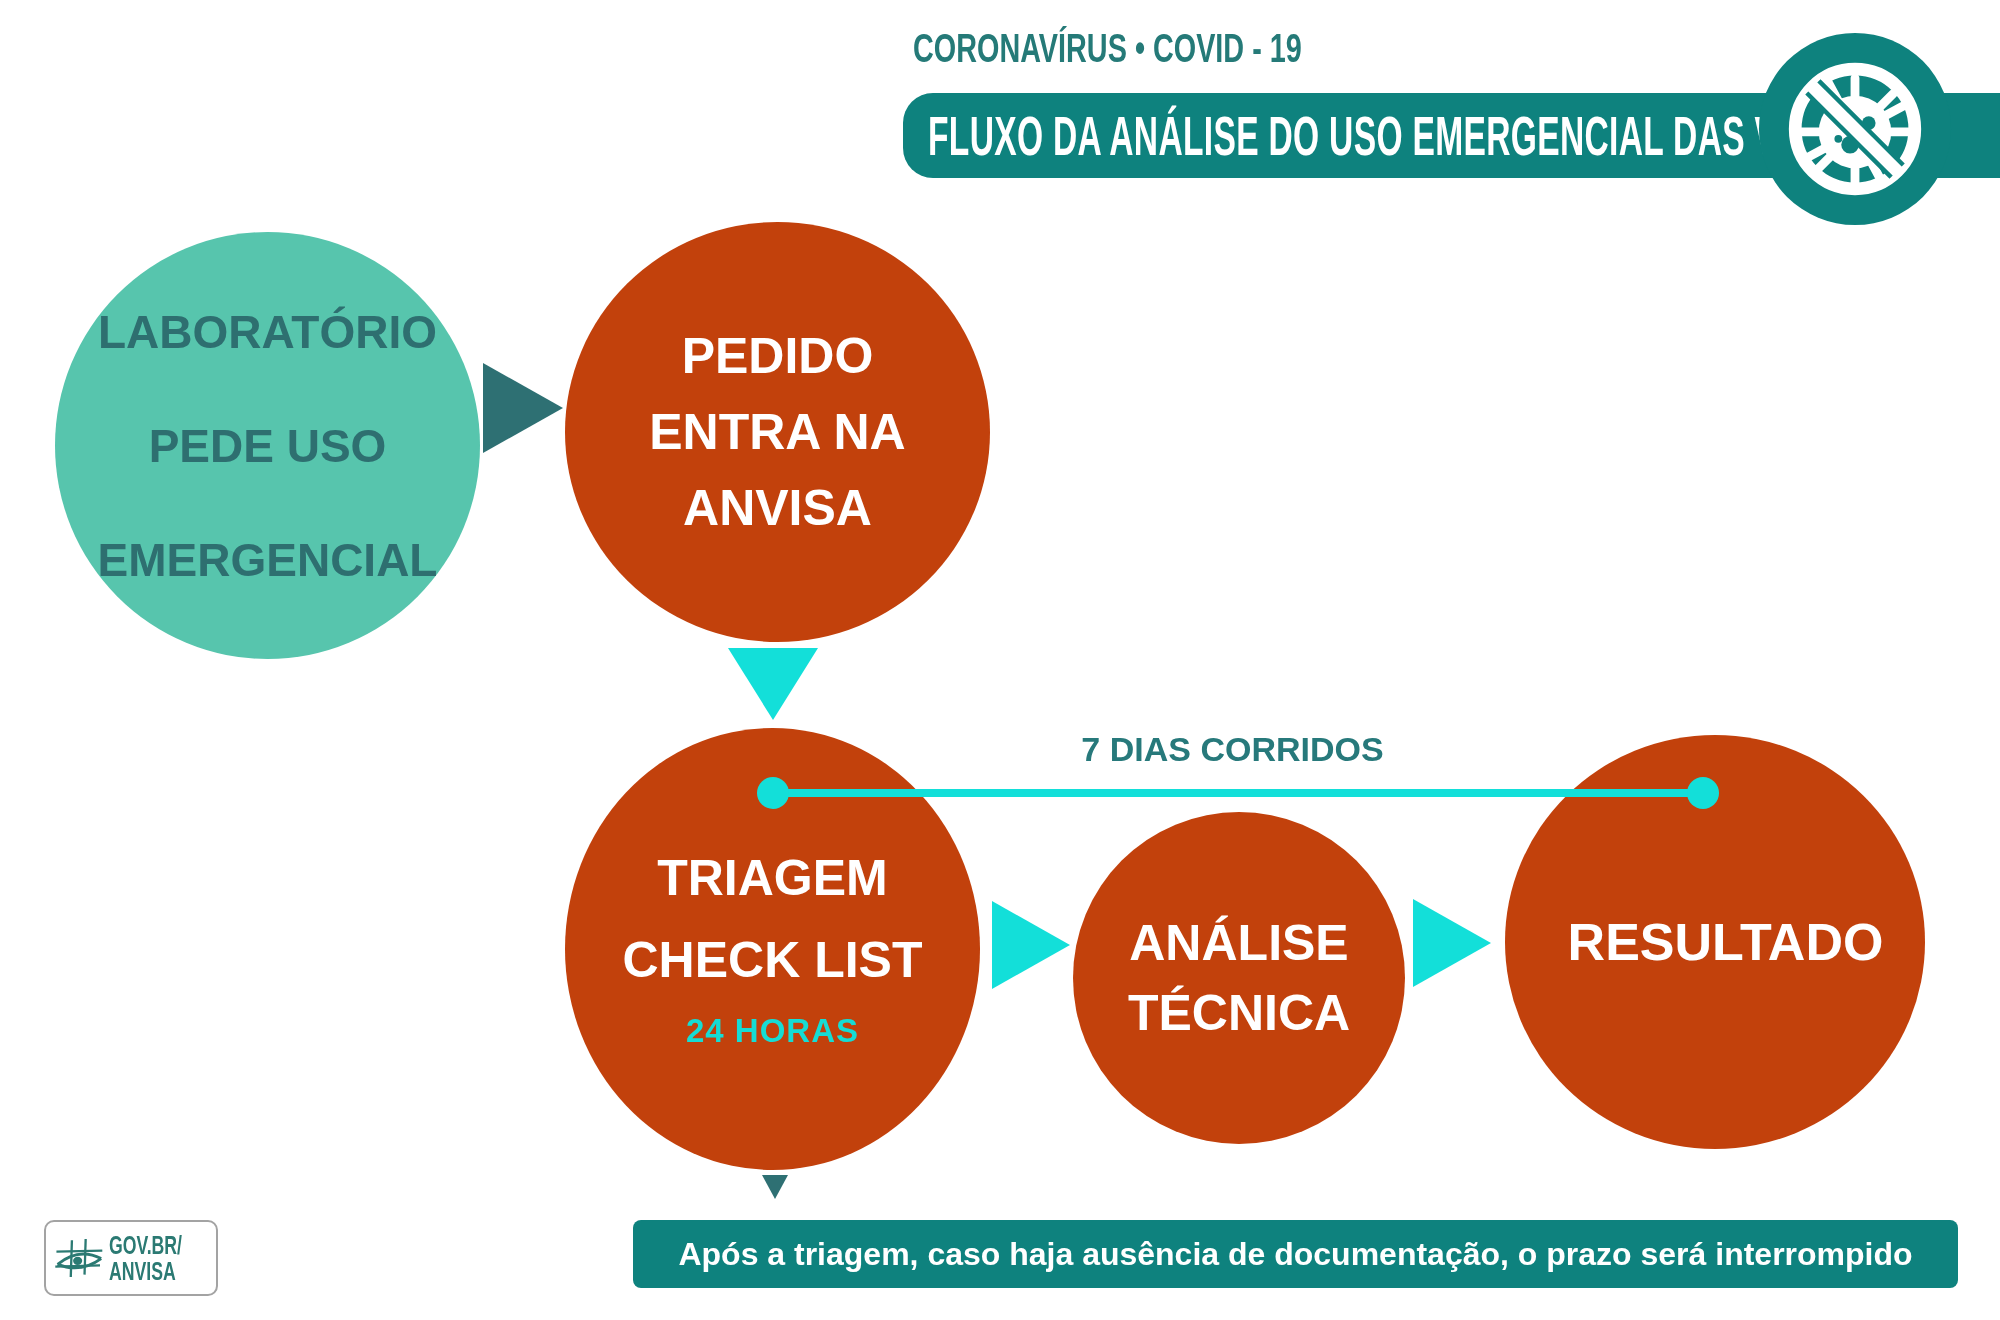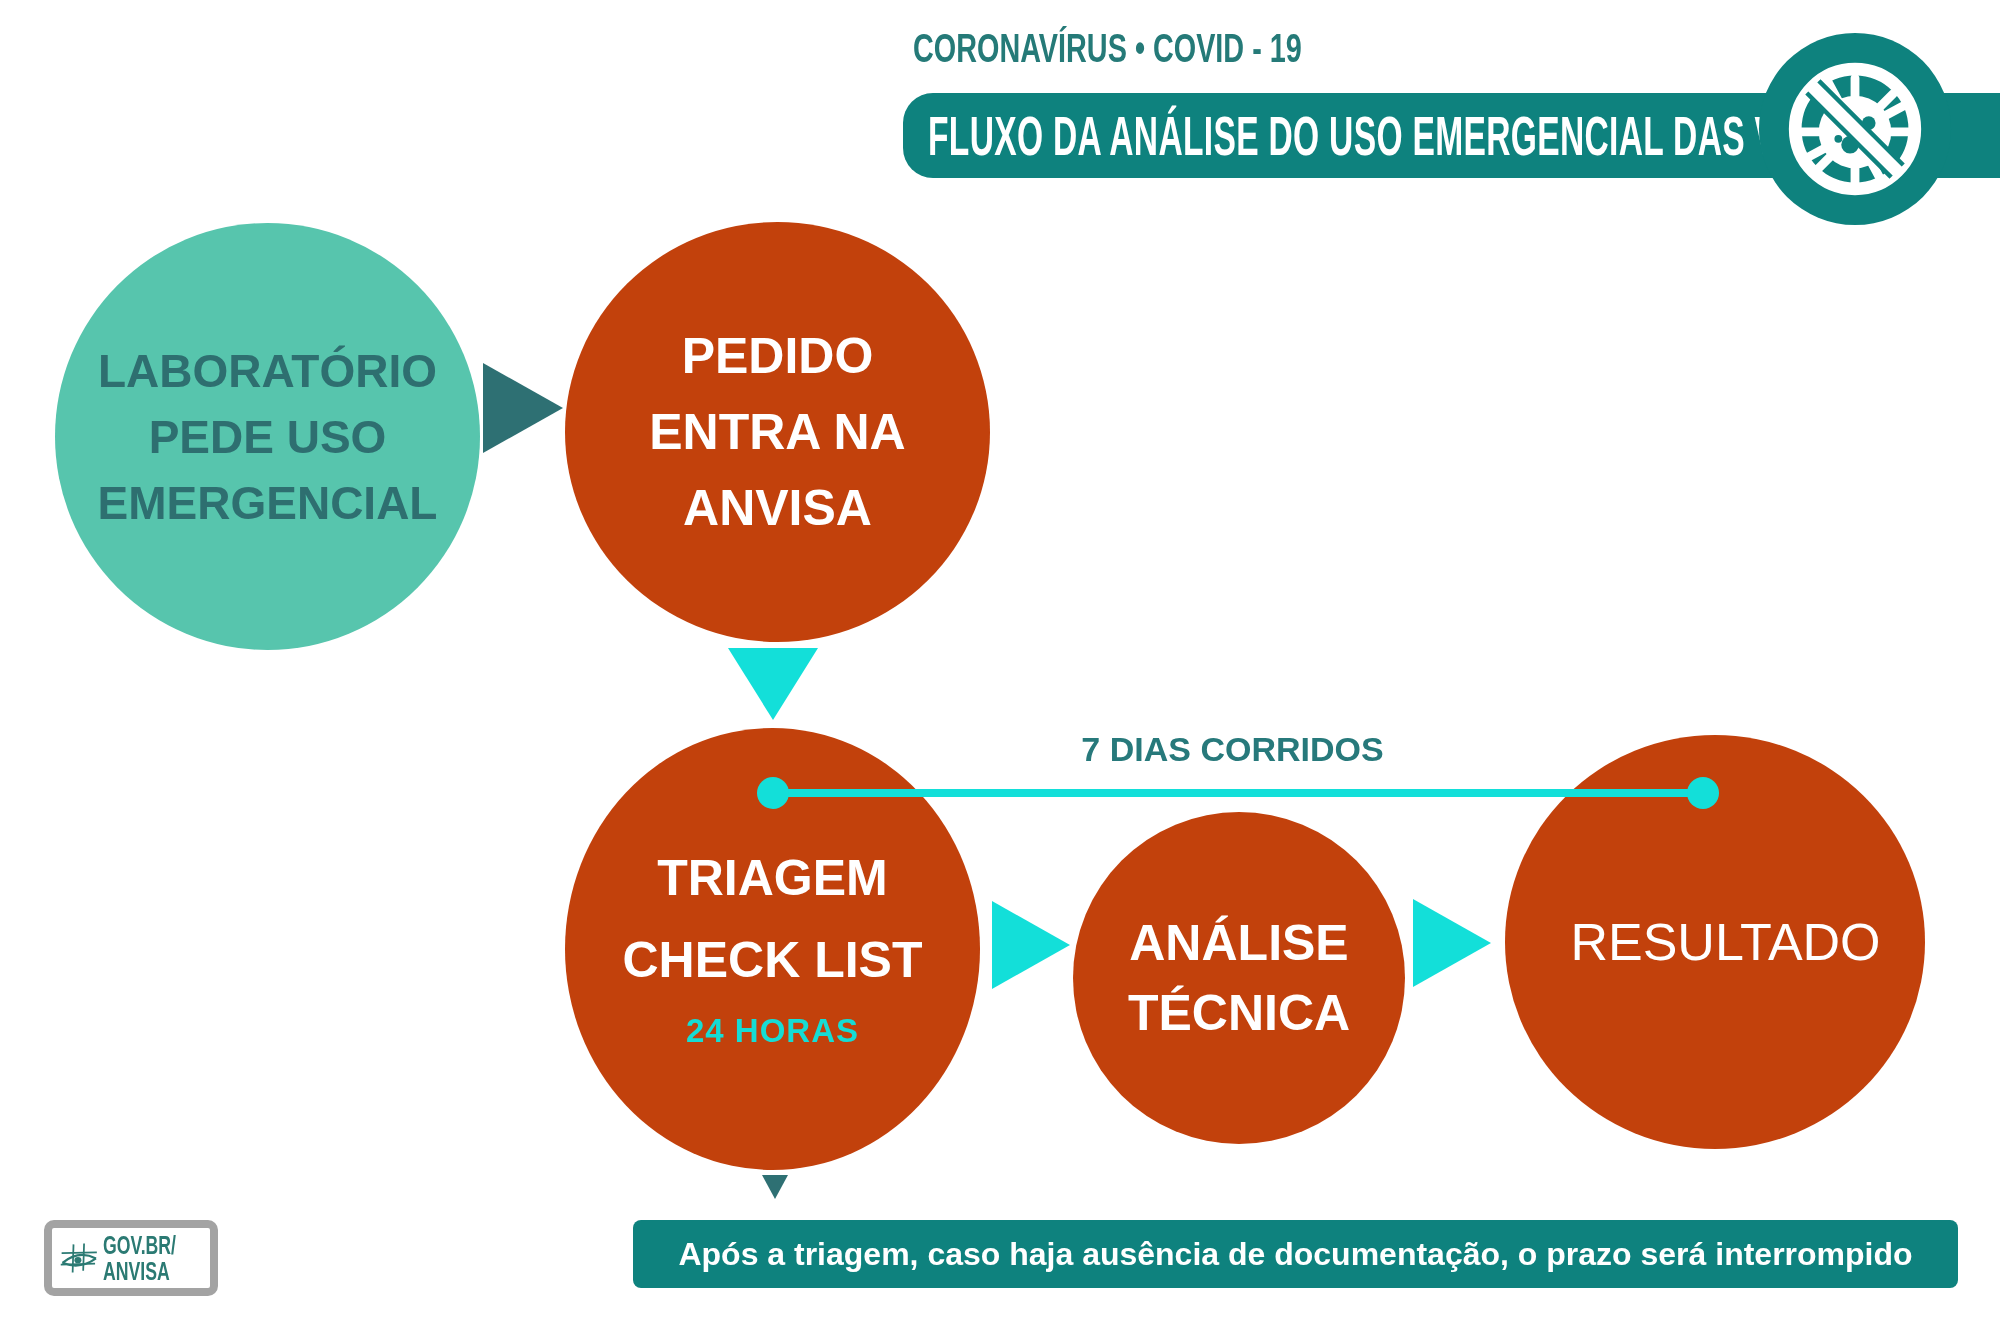--- a/index.html
+++ b/index.html
@@ -58,21 +58,21 @@
     border-radius: 50%;
     display: flex; flex-direction: column;
     align-items: center; justify-content: center;
     text-align: center;
   }
   .c-light { background: #57c5ad; }
   .c-teal  { background: #c2410c; }
 
   .circle .line { display: block; white-space: nowrap; }
 
-  .circle-lab { left: 55px; top: 223px; width: 425px; height: 427px; }
+  .circle-lab { left: 55px; top: 232px; width: 425px; height: 427px; gap: 48px; }
   .circle-lab .line {
     font-size: 46px; font-weight: bold; color: #2e6f70; line-height: 66px;
   }
 
   .circle-pedido { left: 565px; top: 222px; width: 425px; height: 420px; }
   .circle-pedido .line {
     font-size: 50px; font-weight: bold; color: #ffffff; line-height: 76px;
   }
 
   .circle-triagem { left: 565px; top: 728px; width: 415px; height: 442px; }
@@ -85,21 +85,21 @@
     line-height: 60px; letter-spacing: 1px;
   }
 
   .circle-analise { left: 1073px; top: 812px; width: 332px; height: 332px; }
   .circle-analise .line {
     font-size: 50px; font-weight: bold; color: #ffffff; line-height: 70px;
   }
 
   .circle-resultado { left: 1505px; top: 735px; width: 420px; height: 414px; }
   .circle-resultado .line {
-    font-size: 52px; font-weight: normal; color: #ffffff; line-height: 70px; margin-left: 21px;
+    font-size: 52px; font-weight: bold; color: #ffffff; line-height: 70px; margin-left: 21px;
   }
 
   
   .tri { position: absolute; width: 0; height: 0; }
   .arrow-lab-pedido {
     left: 483px; top: 363px;
     border-top: 45px solid transparent;
     border-bottom: 45px solid transparent;
     border-left: 80px solid #2e7073;
   }
@@ -168,21 +168,21 @@
   .note-banner .note-text {
     font-size: 32px; font-weight: bold;
     color: #ffffff;
     white-space: nowrap;
   }
 
   .gov-logo {
     position: absolute;
     left: 44px; top: 1220px;
     width: 174px; height: 76px;
-    border: 8px solid #a3a3a3;
+    border: 2px solid #a3a3a3;
     border-radius: 10px;
     display: flex; align-items: center;
     padding-left: 7px;
   }
   .gov-logo .logo-text {
     margin-left: 4px;
     font-size: 26px; font-weight: bold;
     color: #2b7a73;
     line-height: 26px;
     white-space: nowrap;

